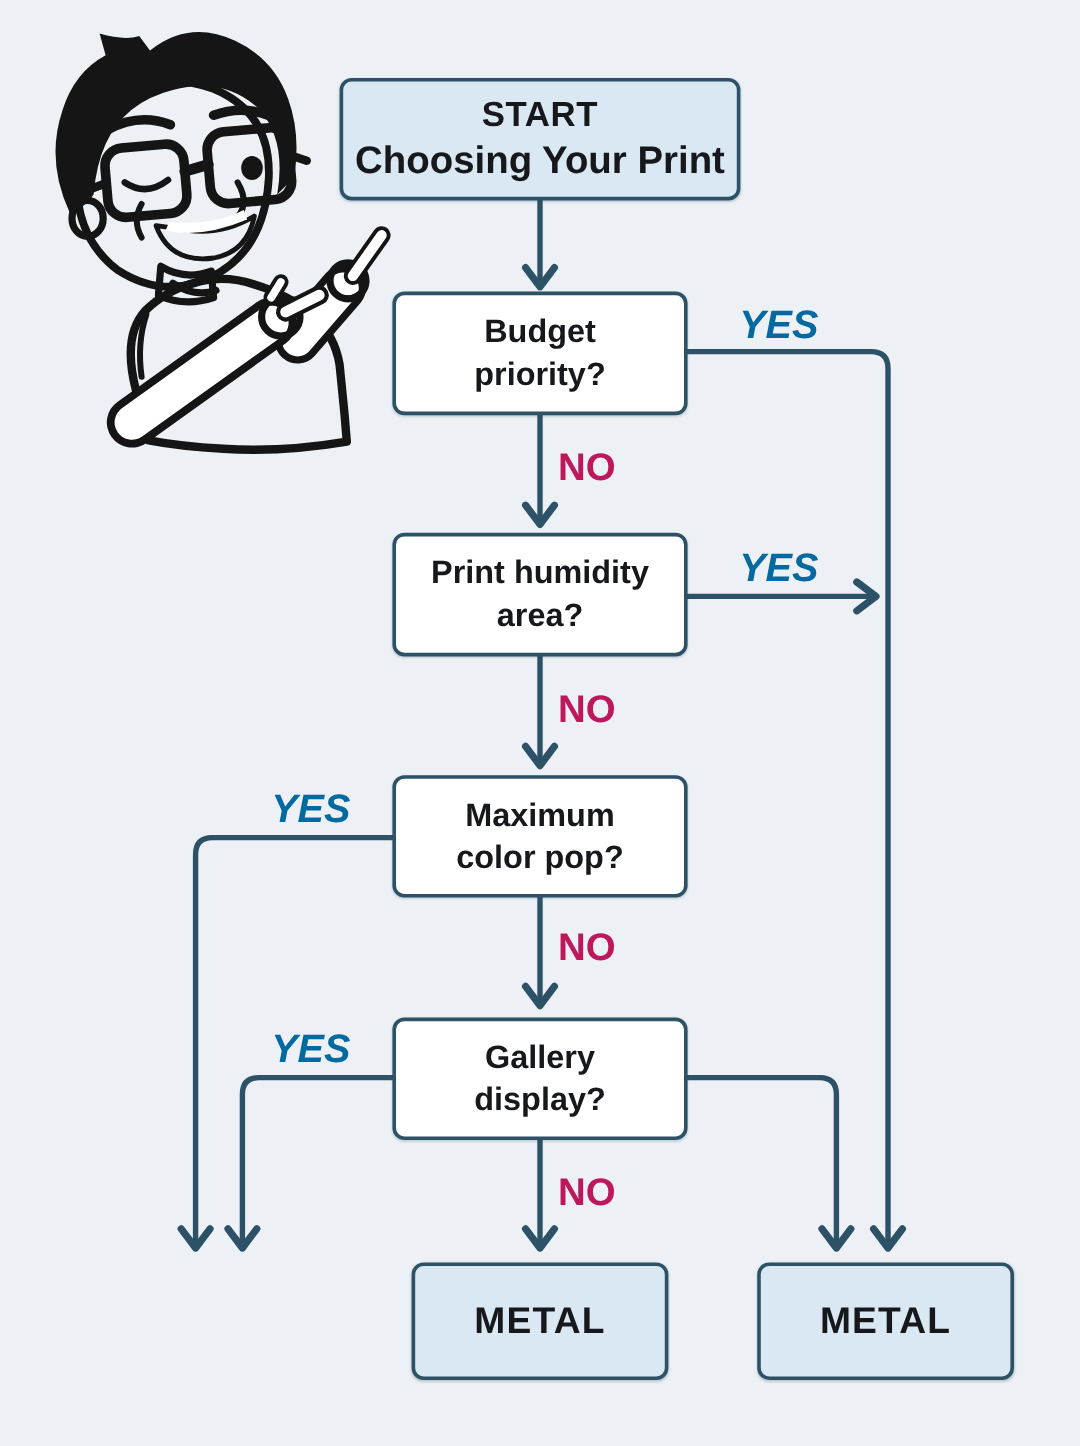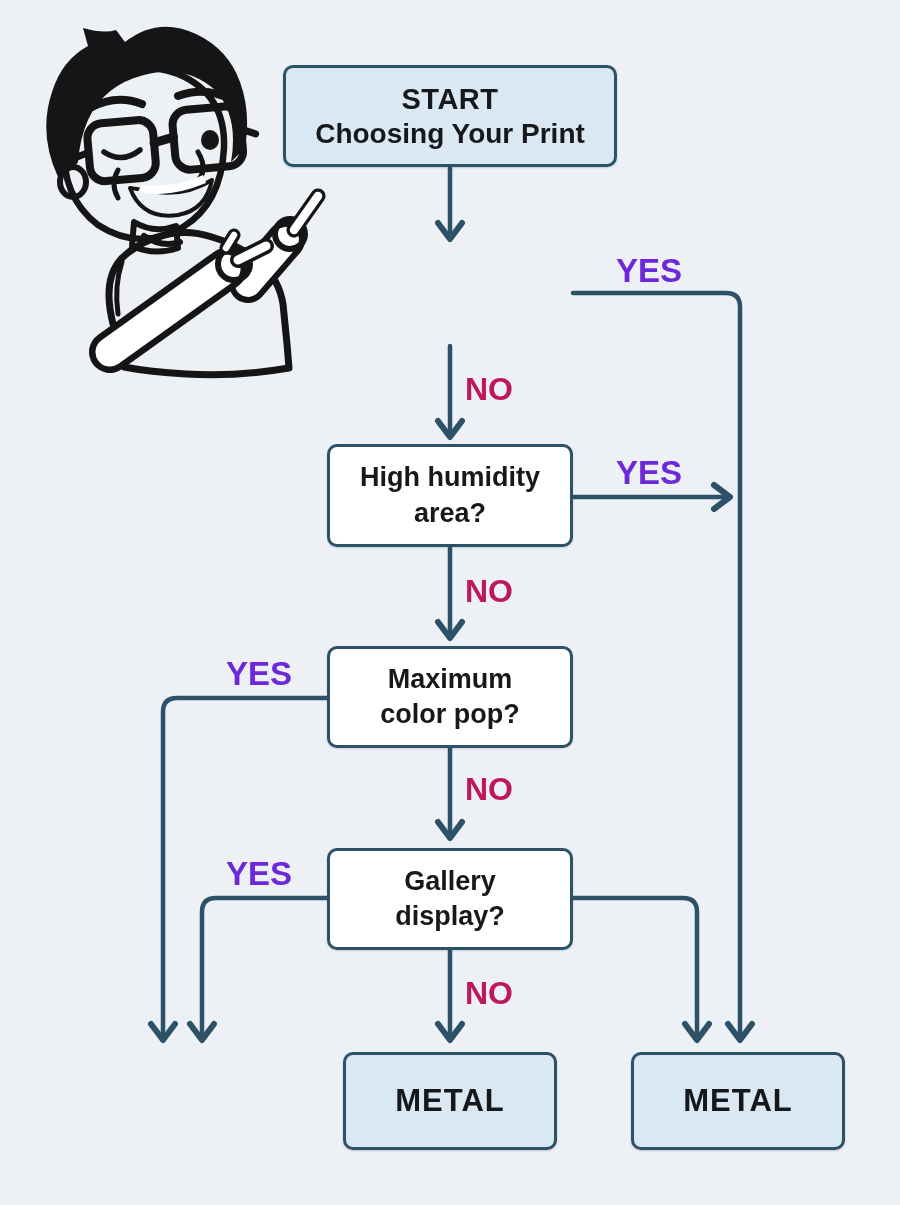--- a/index.html
+++ b/index.html
@@ -7,24 +7,24 @@
   #canvas{position:relative;width:900px;height:1205px;background:#edf1f6;overflow:hidden;}
   #edges-svg{position:absolute;left:0;top:0;z-index:1;}
   #mascot-svg{position:absolute;left:28px;top:22px;z-index:3;}
   .node{position:absolute;box-sizing:border-box;border:3px solid #2d5166;border-radius:10px;
         display:flex;flex-direction:column;align-items:center;justify-content:center;
         text-align:center;color:#16181c;z-index:2;}
   .node.start,.node.terminal{background:#d9e8f2;box-shadow:0 1px 2px rgba(45,81,102,.25);}
   .node.question{background:#ffffff;box-shadow:0 1px 2px rgba(45,81,102,.2);}
   .node.question .q-label{font-size:27px;font-weight:700;line-height:1.3;white-space:pre-line;}
   .start-title{font-size:29px;font-weight:700;letter-spacing:.5px;}
-  .start-subtitle{font-size:28px;font-weight:600;margin-top:2px;}
+  .start-subtitle{font-size:32px;font-weight:600;margin-top:2px;}
   .terminal-label{font-size:31px;font-weight:700;letter-spacing:1px;}
   .edge-label{position:absolute;z-index:2;width:100px;text-align:center;font-weight:700;}
-  .edge-label.yes{color:#6d28d9;font-size:33px;}
+  .edge-label.yes{color:#0369a1;font-size:33px;font-style:italic;}
   .edge-label.no{color:#be185d;font-size:32px;}
   
   #node-start{left:283px;top:65px;width:334px;height:102px;}
   #node-budget{left:327px;top:243px;width:246px;height:103px;}
   #node-humidity{left:327px;top:444px;width:246px;height:103px;}
   #node-colorpop{left:327px;top:646px;width:246px;height:102px;}
   #node-gallery{left:327px;top:848px;width:246px;height:102px;}
   #node-acrylic{left:55px;top:1052px;width:215px;height:98px;}
   #node-metal-center{left:343px;top:1052px;width:214px;height:98px;}
   #node-metal-right{left:631px;top:1052px;width:214px;height:98px;}
@@ -76,23 +76,27 @@
 
     <path class="edge" d="M573 898 L683 898 Q697 898 697 912 L697 1035"></path>
     <path class="arrowhead" d="M685 1024 L697 1040 L709 1024"></path>
   </svg>
 
   <div class="node start" id="node-start">
     <span class="start-title">START</span>
     <span class="start-subtitle">Choosing Your Print</span>
   </div>
 
+  <div class="node question" id="node-budget">
+    <span class="q-label">Budget
+priority?</span>
+  </div>
 
   <div class="node question" id="node-humidity">
-    <span class="q-label">High humidity
+    <span class="q-label">Print humidity
 area?</span>
   </div>
 
   <div class="node question" id="node-gallery">
     <span class="q-label">Gallery
 display?</span>
   </div>
 
   <div class="node question" id="node-colorpop">
     <span class="q-label">Maximum

